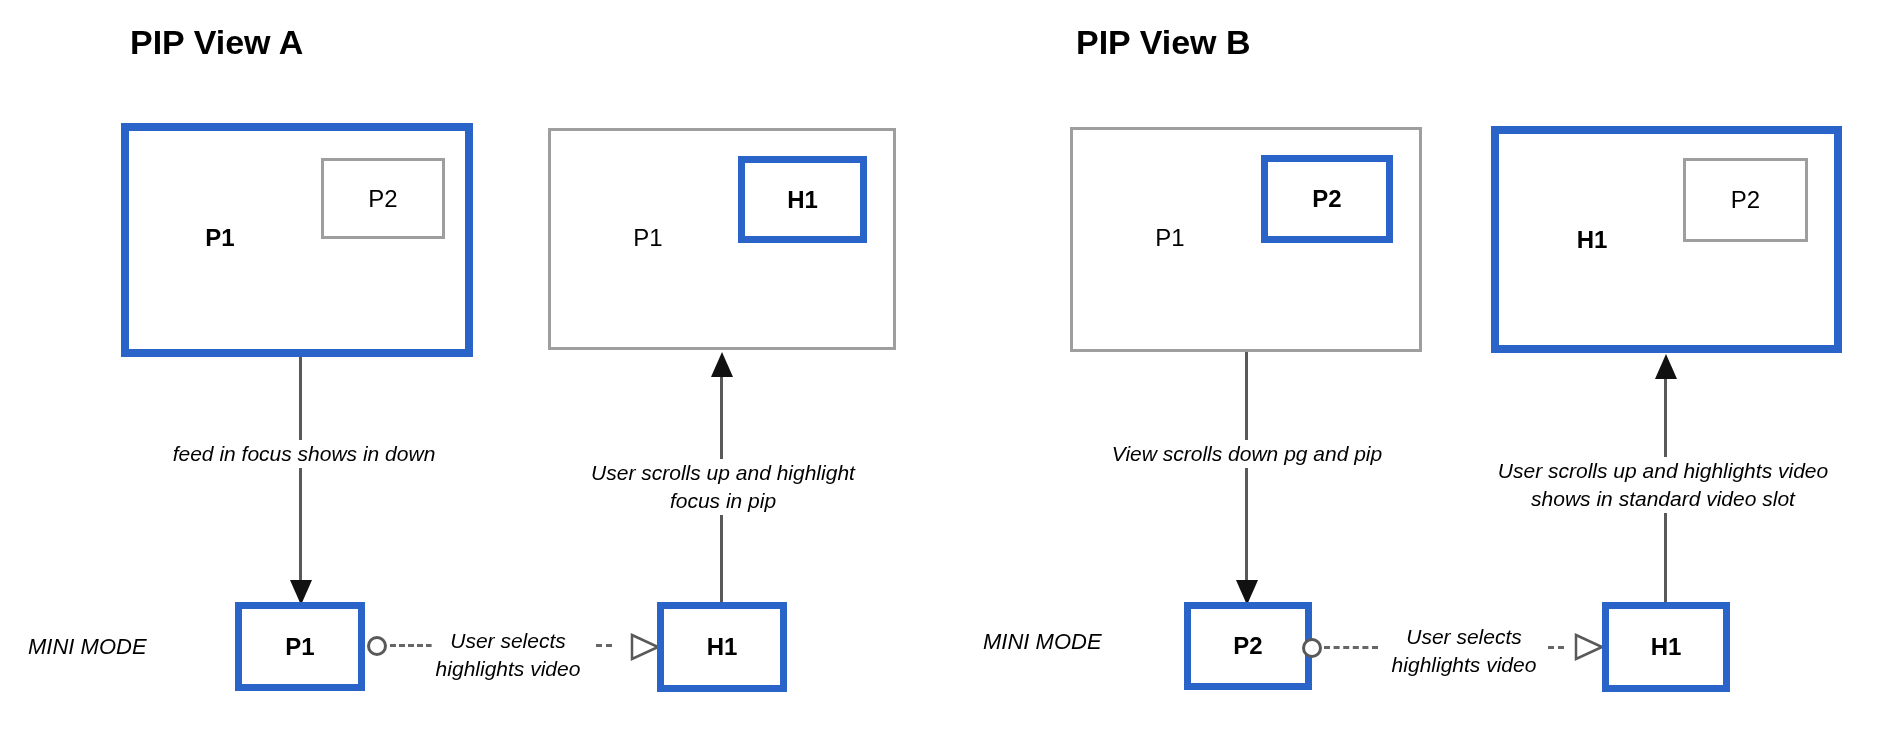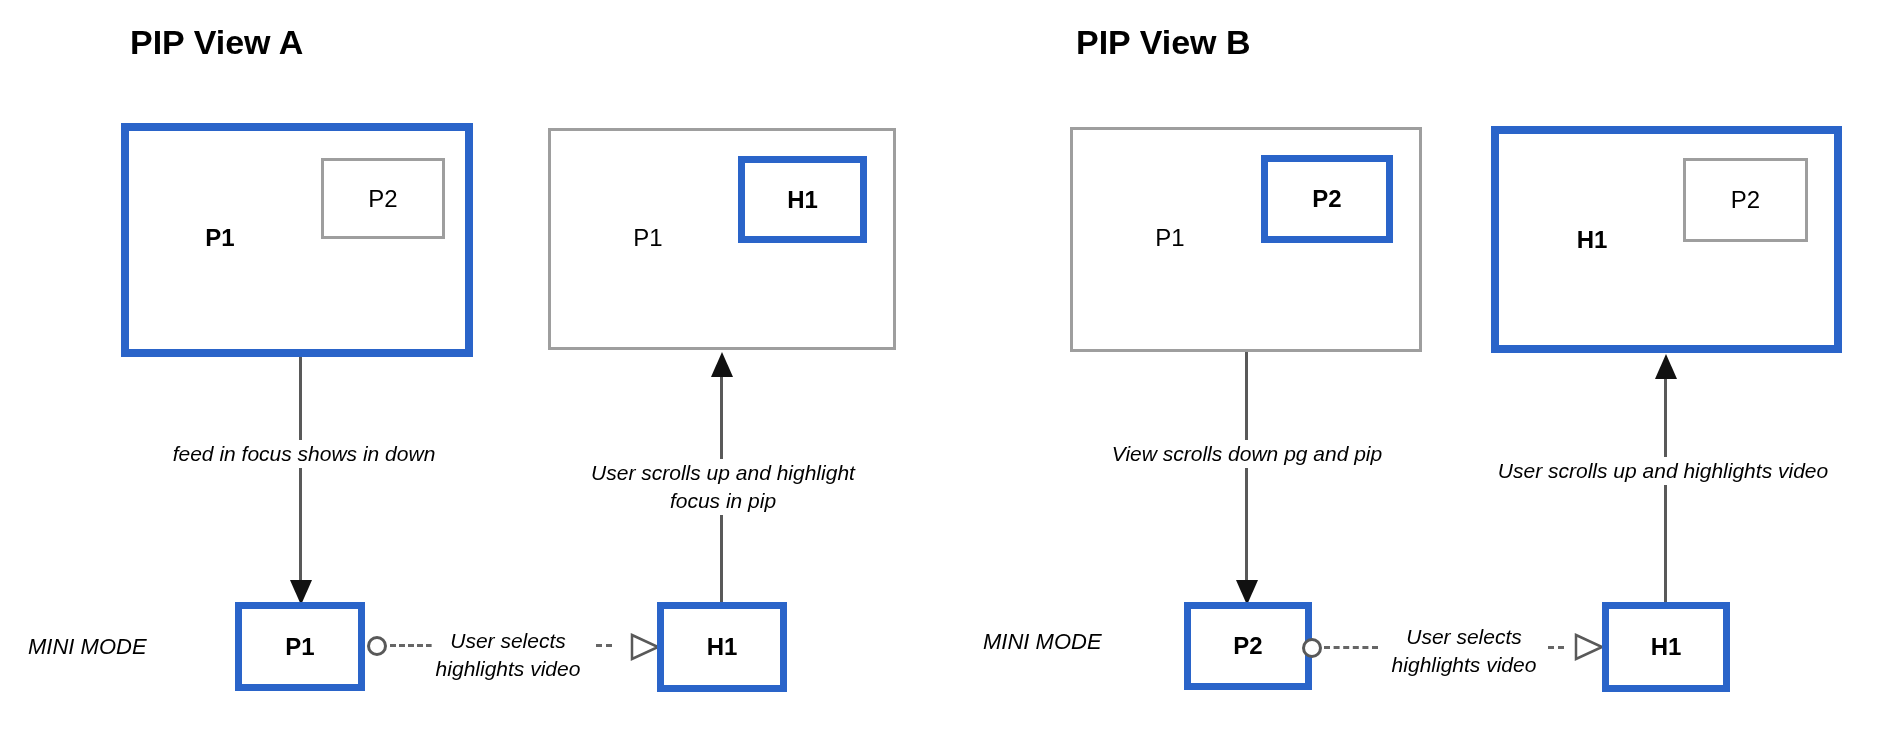--- a/index.html
+++ b/index.html
@@ -110,20 +110,21 @@
   <div class="vline" style="left:1245px;top:352px;height:230px;"></div>
   <div class="head-down" style="left:1236px;top:580px;"></div>
   <div class="note" style="left:1247px;top:440px;">
     <div>View scrolls down pg and pip</div>
   </div>
 
   <div class="vline" style="left:1664px;top:378px;height:225px;"></div>
   <div class="head-up" style="left:1655px;top:354px;"></div>
   <div class="note" style="left:1663px;top:448px;margin-top:9px;">
     <div>User scrolls up and highlights video</div>
+    <div>shows in standard video slot</div>
   </div>
 
   <div class="mini-mode" style="left:983px;top:628px;">MINI MODE</div>
   <div class="box b-blue-7 mini" style="left:1184px;top:602px;width:114px;height:74px;">
     <span>P2</span>
   </div>
   <div class="circle" style="left:1302px;top:638px;"></div>
   <div class="dash" style="left:1324px;top:646px;width:54px;"></div>
   <div class="note" style="left:1464px;top:623px;">
     <div>User selects</div>

